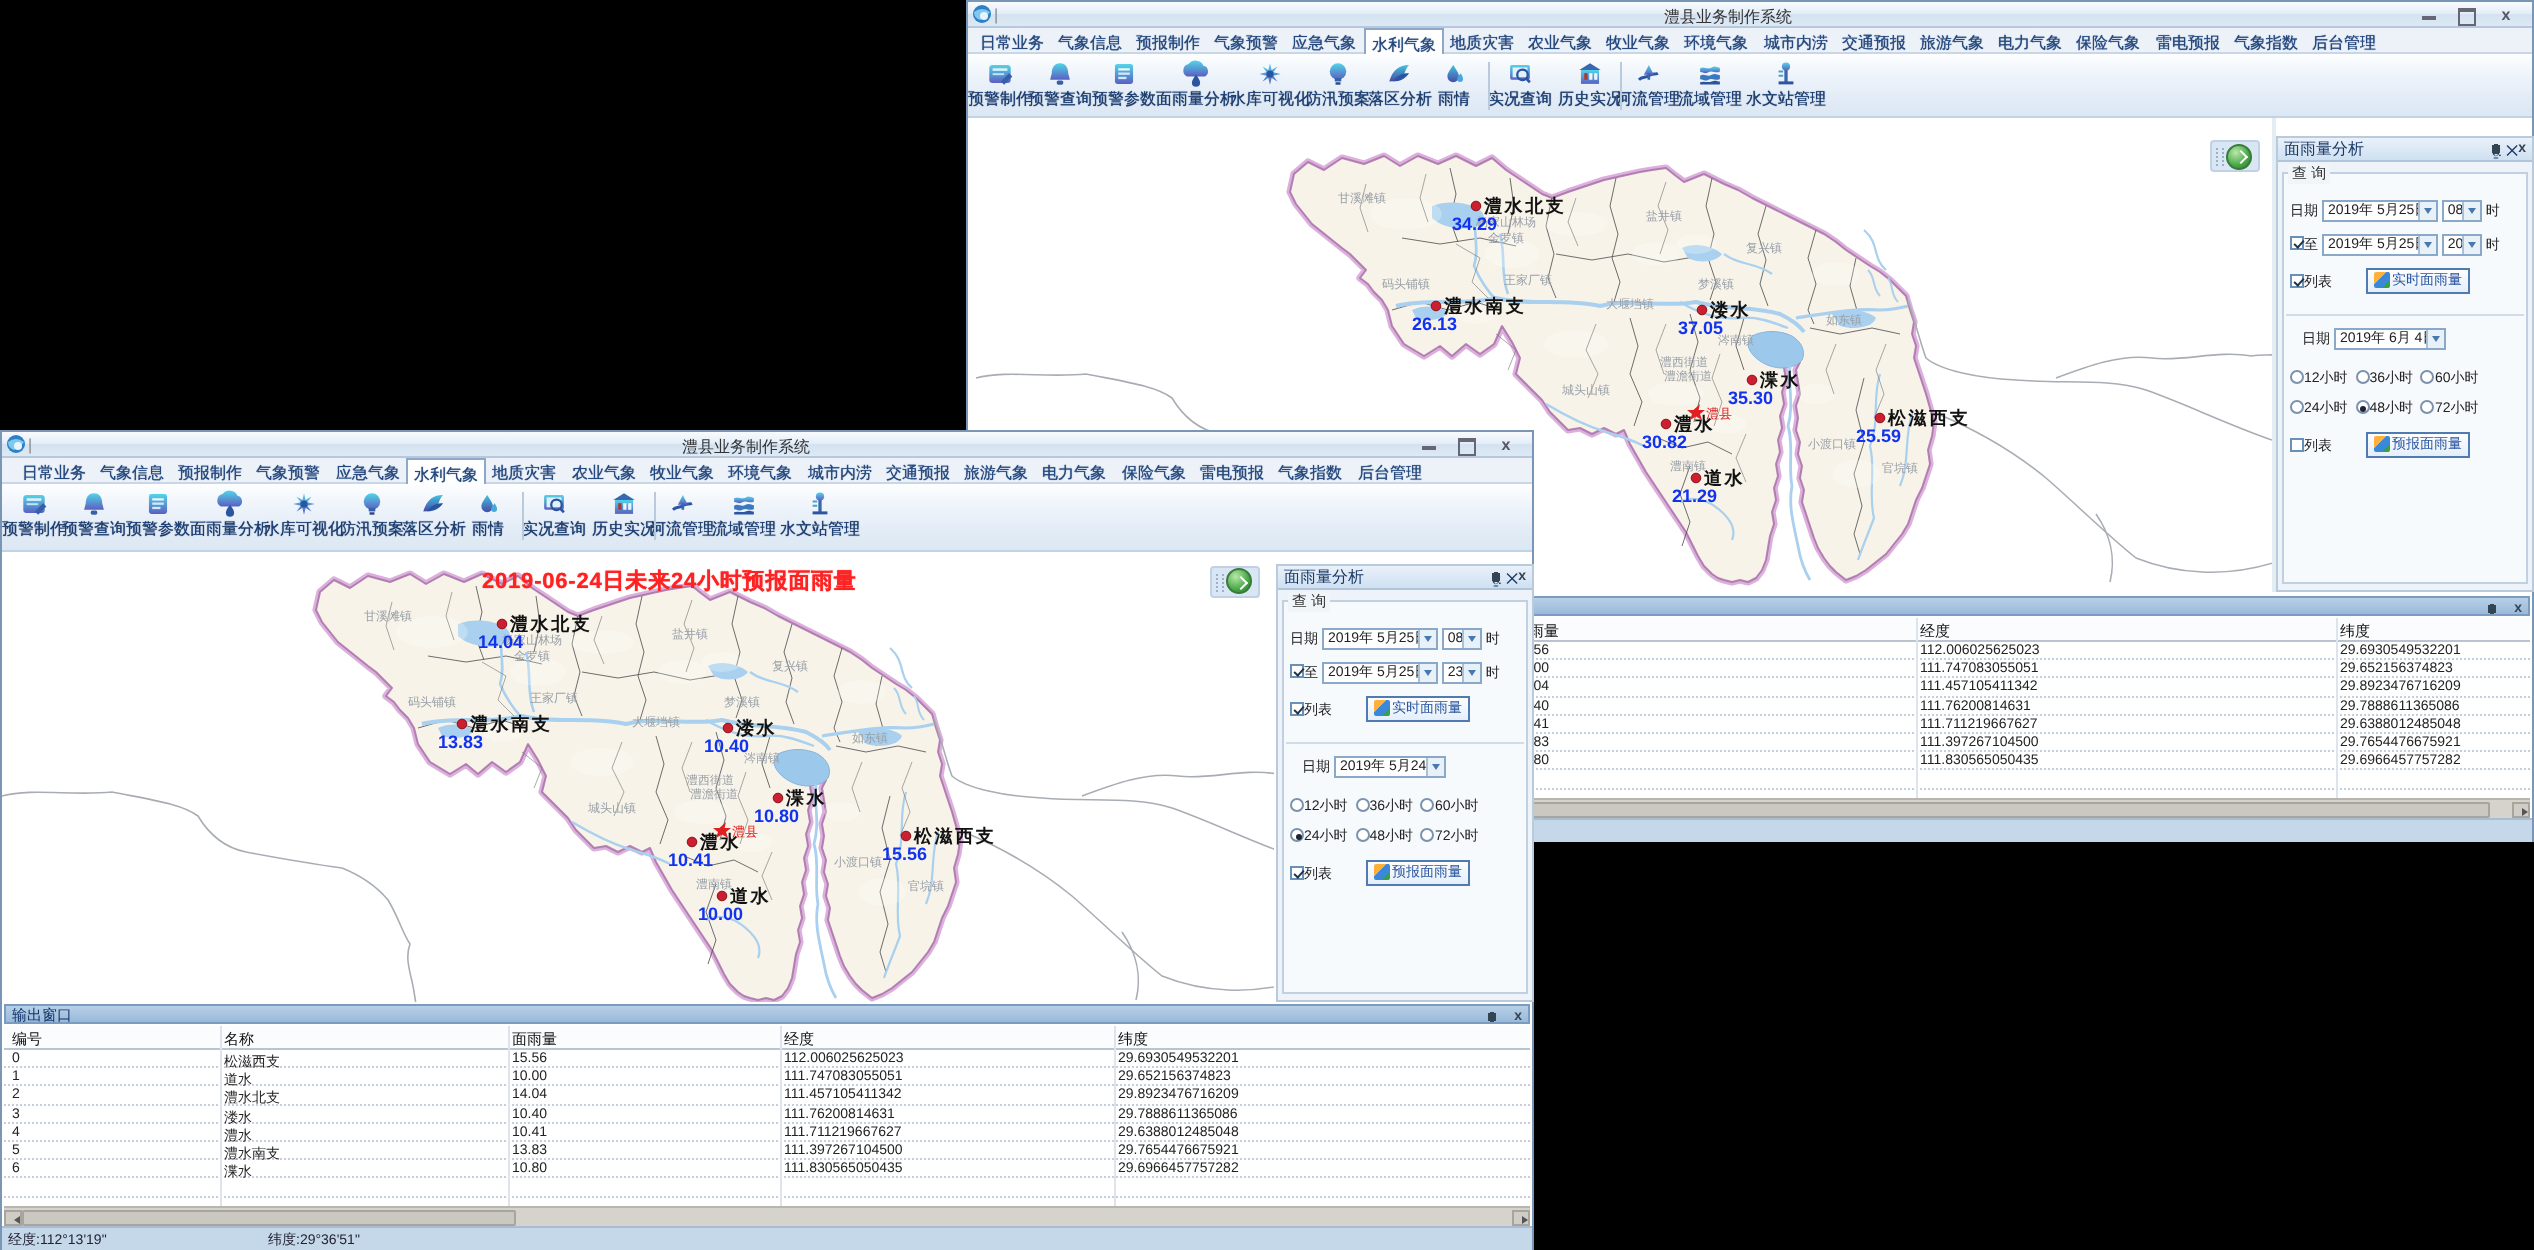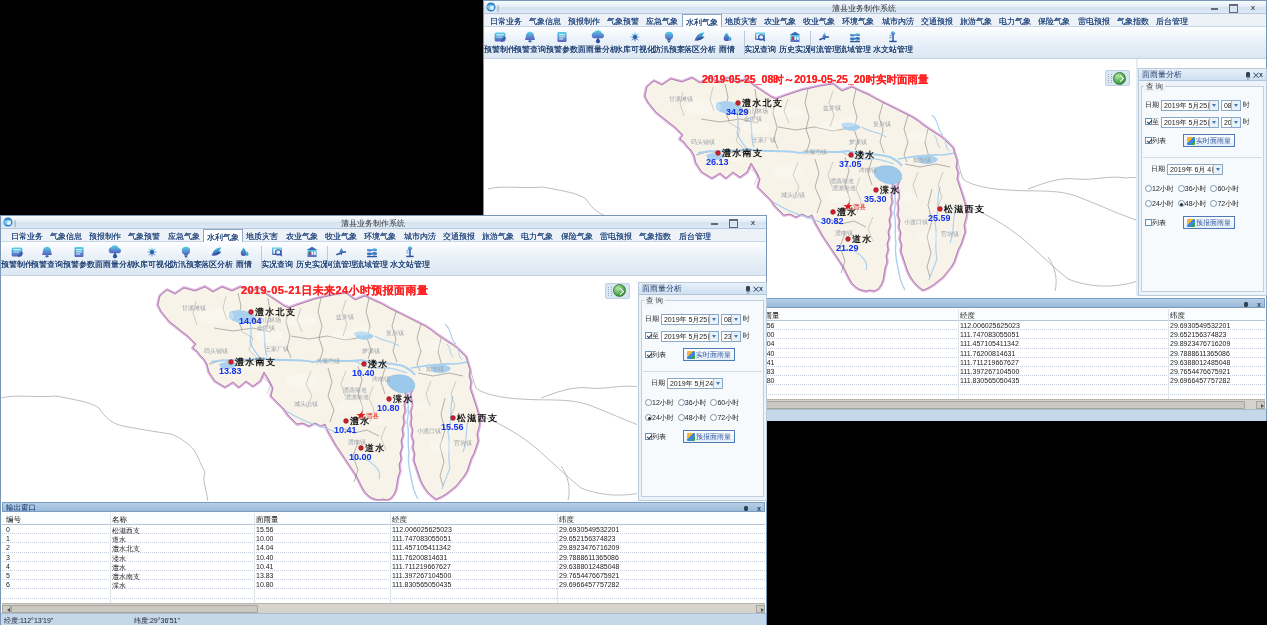--- a/index.html
+++ b/index.html
@@ -350,21 +350,20 @@
           <text x="333" y="157" font-size="9" font-weight="bold" fill="#1133ee">30.82</text>
           <circle cx="360" cy="172" r="2.4" fill="#cc2030" stroke="#881018" stroke-width="0.5"></circle>
           <text x="364" y="175" font-size="9" font-weight="bold" fill="#111" letter-spacing="1.3">道水</text>
           <text x="348" y="184" font-size="9" font-weight="bold" fill="#1133ee">21.29</text>
           <circle cx="452" cy="142" r="2.4" fill="#cc2030" stroke="#881018" stroke-width="0.5"></circle>
           <text x="456" y="145" font-size="9" font-weight="bold" fill="#111" letter-spacing="1.3">松滋西支</text>
           <text x="440" y="154" font-size="9" font-weight="bold" fill="#1133ee">25.59</text>
           <path d="M362,135 L361.3,138 L364.5,138 L362,140 L363,143 L360,141.2 L357,143 L358,140 L355.5,138 L358.7,138 Z" fill="#e02020"></path>
           <text x="365" y="142" font-size="6.5" fill="#e02020">澧县</text>
         </svg>
-    <div class="redtitle" style="left:218px; top:14px;">2019-05-25_08时～2019-05-25_20时实时面雨量</div>
     <div class="goplate" style="left:621px; top:11px;"></div>
         <div class="gobtn" style="left:629px; top:12.5px;"></div>
   </div>
   <div style="position:absolute; left:652px; top:58px; width:2px; height:237px; background:#e4ecf4;"></div>
   <div class="panel" style="left:654px; top:67px; width:129px; height:228px;">
         <div class="ptitle">面雨量分析<span class="picons">⍶ ✕</span></div>
         <div class="gbox" style="left:2px; top:17px; right:2px; bottom:3px;"></div>
         <div class="glabel" style="left:5px; top:13px;">查 询</div>
         <div class="prow" style="left:6px; top:31px;">日期 <span class="combo" style="width:58px;">2019年 5月25日<i></i></span> <span class="combo" style="width:20px;">08<i></i></span> 时</div>
         <div class="prow" style="left:6px; top:48px;"><span class="cb on"></span>至 <span class="combo" style="width:58px;">2019年 5月25日<i></i></span> <span class="combo" style="width:20px;">20<i></i></span> 时</div>
@@ -610,21 +609,21 @@
           <text x="333" y="157" font-size="9" font-weight="bold" fill="#1133ee">10.41</text>
           <circle cx="360" cy="172" r="2.4" fill="#cc2030" stroke="#881018" stroke-width="0.5"></circle>
           <text x="364" y="175" font-size="9" font-weight="bold" fill="#111" letter-spacing="1.3">道水</text>
           <text x="348" y="184" font-size="9" font-weight="bold" fill="#1133ee">10.00</text>
           <circle cx="452" cy="142" r="2.4" fill="#cc2030" stroke="#881018" stroke-width="0.5"></circle>
           <text x="456" y="145" font-size="9" font-weight="bold" fill="#111" letter-spacing="1.3">松滋西支</text>
           <text x="440" y="154" font-size="9" font-weight="bold" fill="#1133ee">15.56</text>
           <path d="M362,135 L361.3,138 L364.5,138 L362,140 L363,143 L360,141.2 L357,143 L358,140 L355.5,138 L358.7,138 Z" fill="#e02020"></path>
           <text x="365" y="142" font-size="6.5" fill="#e02020">澧县</text>
         </svg>
-    <div class="redtitle" style="left:240px; top:7px; font-size:11px; letter-spacing:0.4px;">2019-05-21日未来24小时预报面雨量</div>
+    <div class="redtitle" style="left:240px; top:7px; font-size:11px; letter-spacing:0.4px;">2019-06-24日未来24小时预报面雨量</div>
     <div class="goplate" style="left:604px; top:7px;"></div>
         <div class="gobtn" style="left:612px; top:8px;"></div>
   </div>
   <div class="panel" style="left:637px; top:66px; width:129px; height:219px;">
         <div class="ptitle">面雨量分析<span class="picons">⍶ ✕</span></div>
         <div class="gbox" style="left:2px; top:17px; right:2px; bottom:3px;"></div>
         <div class="glabel" style="left:5px; top:13px;">查 询</div>
         <div class="prow" style="left:6px; top:31px;">日期 <span class="combo" style="width:58px;">2019年 5月25日<i></i></span> <span class="combo" style="width:20px;">08<i></i></span> 时</div>
         <div class="prow" style="left:6px; top:48px;"><span class="cb on"></span>至 <span class="combo" style="width:58px;">2019年 5月25日<i></i></span> <span class="combo" style="width:20px;">23<i></i></span> 时</div>
         <div class="prow" style="left:6px; top:67px;"><span class="cb on"></span>列表</div>

